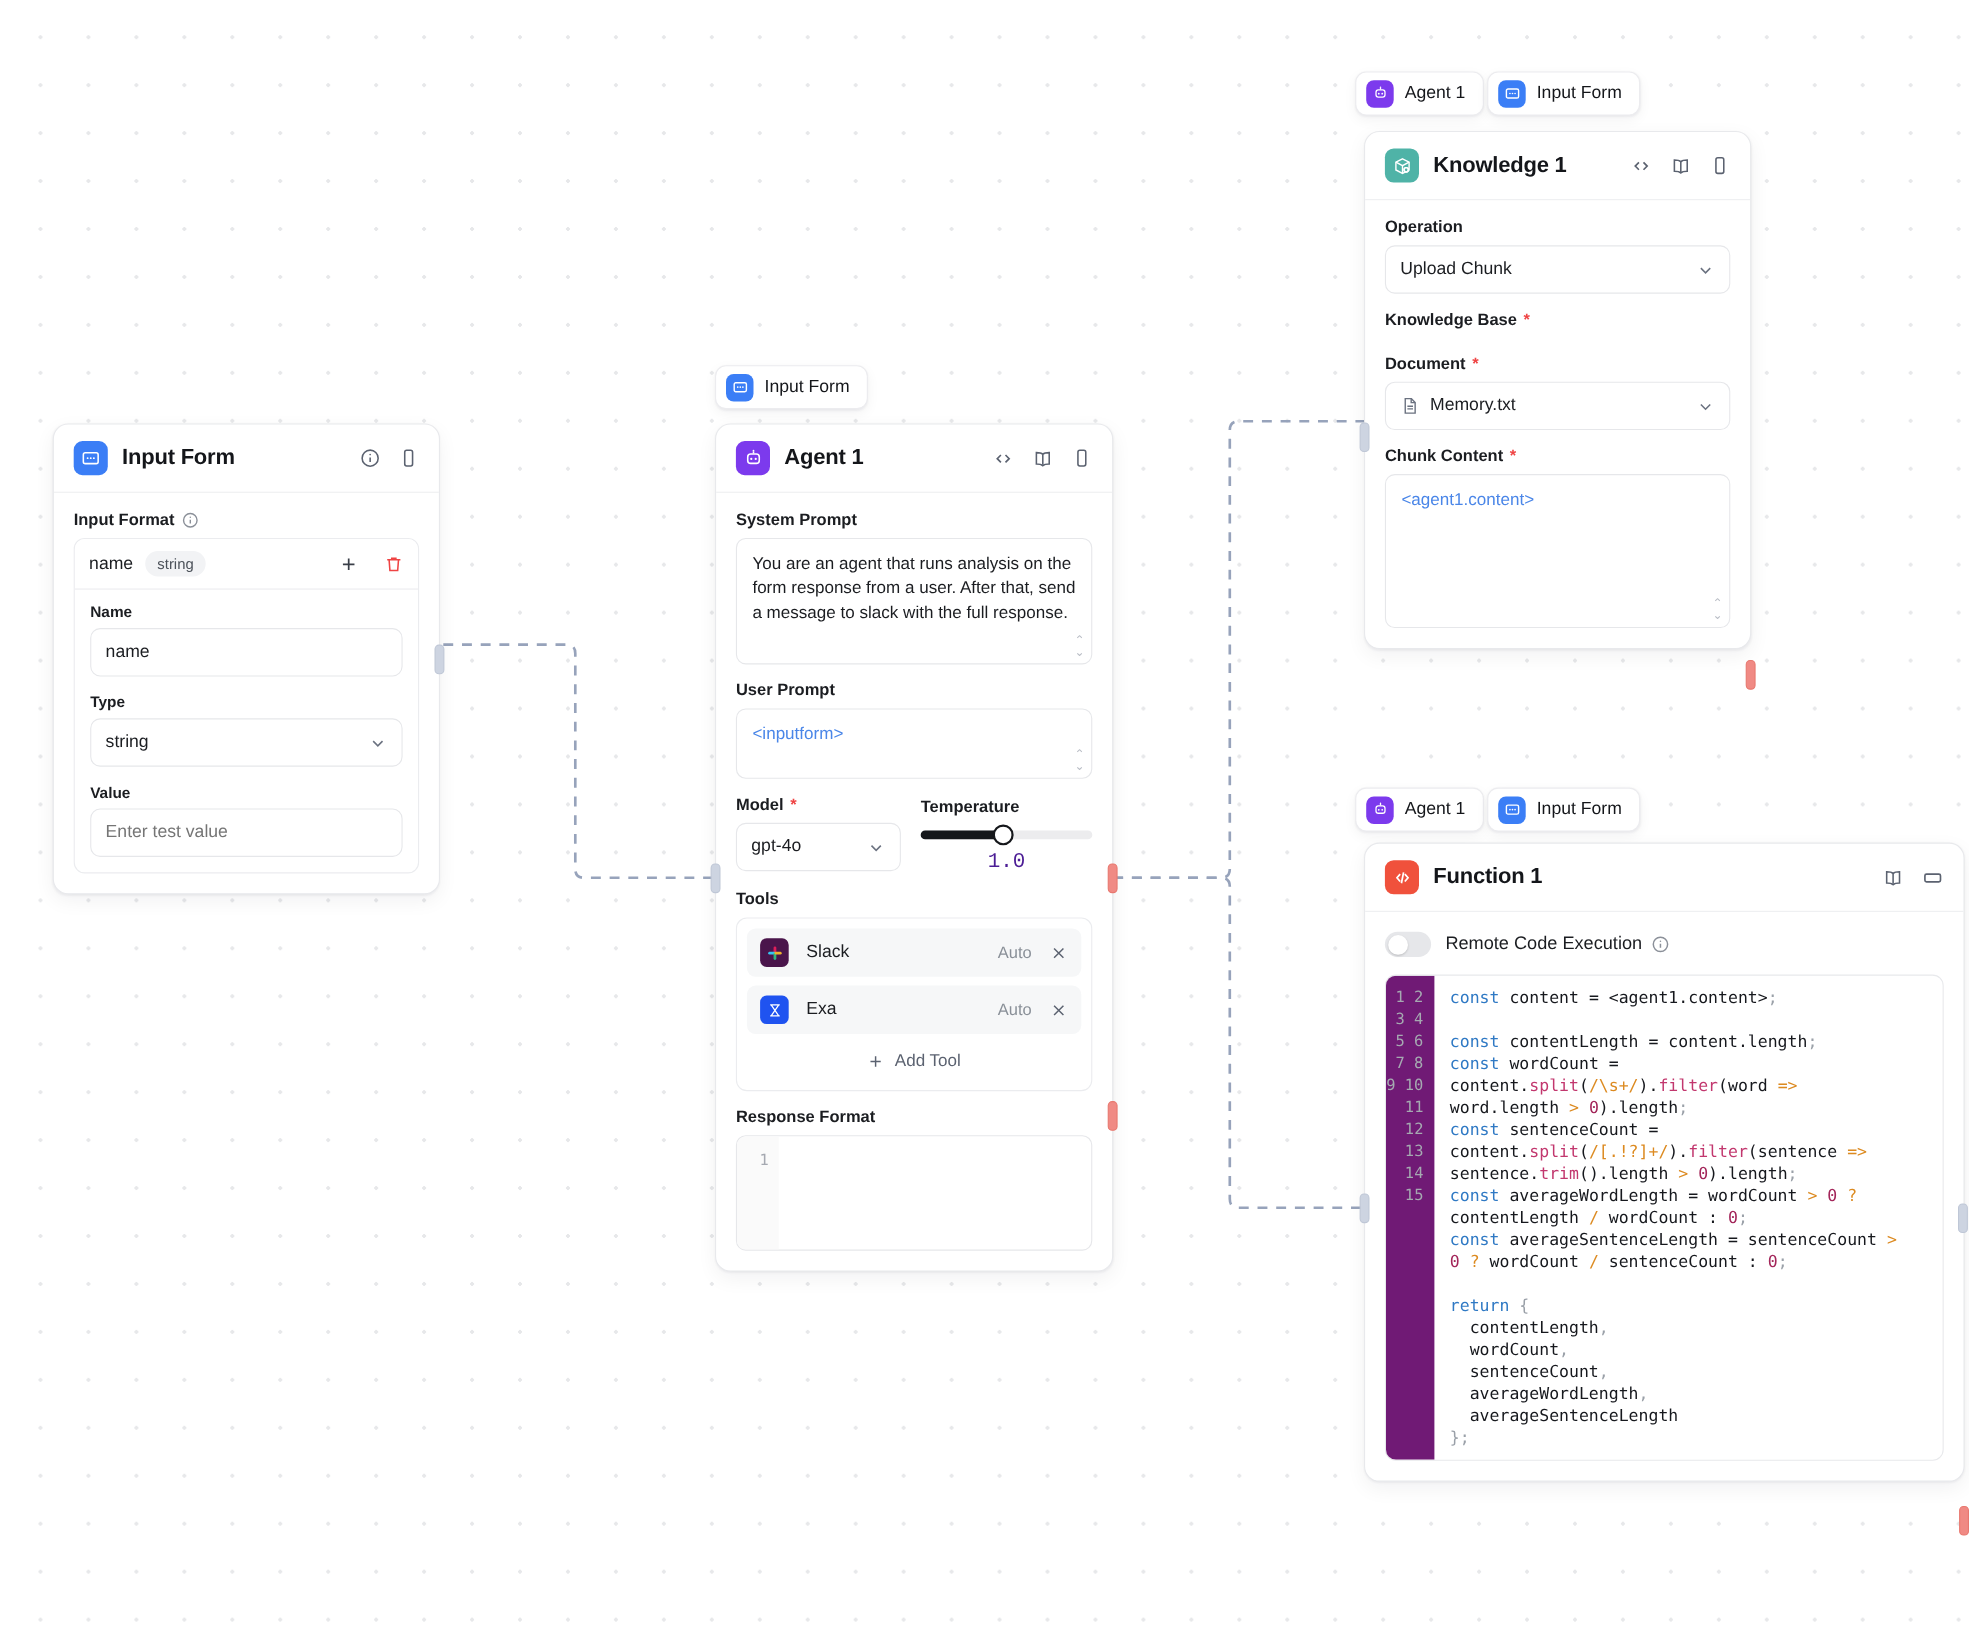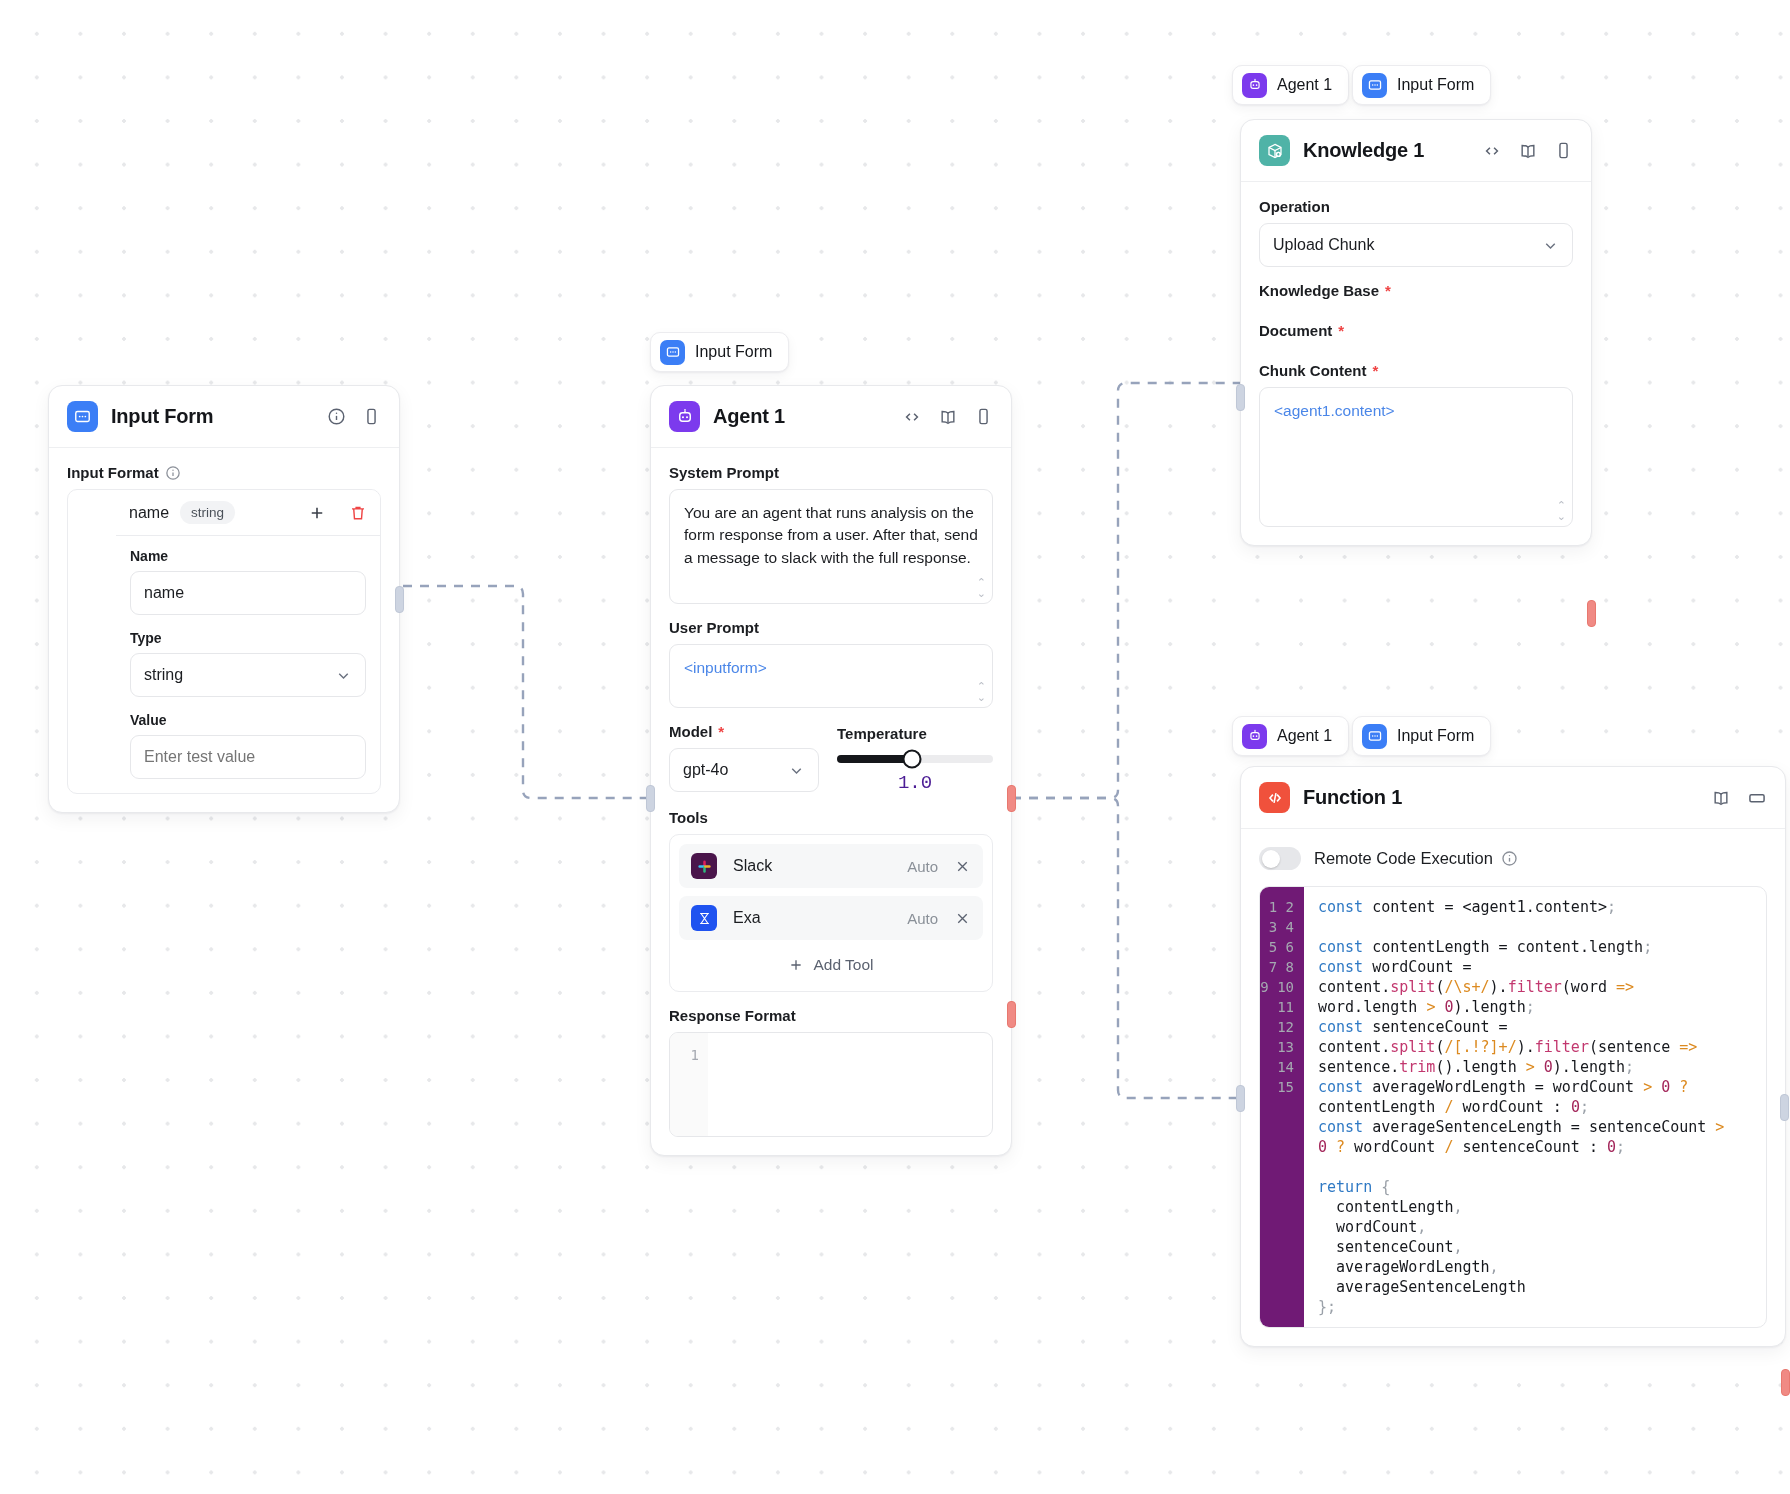--- a/index.html
+++ b/index.html
@@ -85,21 +85,21 @@
     box-shadow: 0 1px 2px rgba(16,24,40,.05), 0 4px 12px rgba(16,24,40,.05);
     font-size: 16px; font-weight: 500; color: #14161a; white-space: nowrap;
   }
   .chip .sq { width: 25px; height: 25px; border-radius: 7px; }
 
   
   .edges { position: absolute; inset: 0; pointer-events: none; }
   .edges path { fill: none; stroke: #97a3bb; stroke-width: 2.4; stroke-dasharray: 9 8; stroke-linecap: butt; }
 
   
-  .ifmt-box { border: 1px solid #ebecef; border-radius: 10px; overflow: hidden; padding-left: 48px; }
+  .ifmt-box { border: 1px solid #ebecef; border-radius: 10px; overflow: hidden; }
   .ifmt-head {
     display: flex; align-items: center; gap: 11px; padding: 11px 13px;
     border-bottom: 1px solid #ebecef; background: #fff;
   }
   .ifmt-name { font-size: 16px; font-weight: 500; }
   .pill {
     background: #f2f3f5; border-radius: 999px; padding: 4px 11px;
     font-size: 13.5px; color: #4b5159;
   }
   .ifmt-head .spacer { flex: 1; }
@@ -472,20 +472,34 @@
       <div class="field-label">
         <span>Knowledge Base</span>
           <span class="req">*</span>
       </div>
       <div class="gap"></div>
 
       <div class="field-label">
         <span>Document</span>
           <span class="req">*</span>
       </div>
+      <div class="ctrl">
+        <span style="display:flex;">
+          <svg width="18" height="18" viewBox="0 0 24 24" fill="none" stroke="#6b7280" stroke-width="1.7">
+            <path d="M6 3.2h7.5L18 7.8V20.8H6z"></path>
+              <path d="M13.2 3.4v4.6H18M8.6 12.4h6.8M8.6 15.6h6.8"></path>
+          </svg>
+        </span>
+        <span>Memory.txt</span>
+        <span class="chev">
+          <svg width="17" height="17" viewBox="0 0 24 24" fill="none" stroke="currentColor" stroke-width="2">
+              <path d="M6 9.5l6 6 6-6"></path>
+            </svg>
+        </span>
+      </div>
       <div class="gap"></div>
 
       <div class="field-label">
         <span>Chunk Content</span>
           <span class="req">*</span>
       </div>
       <div class="ta" style="min-height:140px;">
         <span class="tok">&lt;agent1.content&gt;</span>
         <span class="resize">⌃<br>⌄</span>
       </div>

